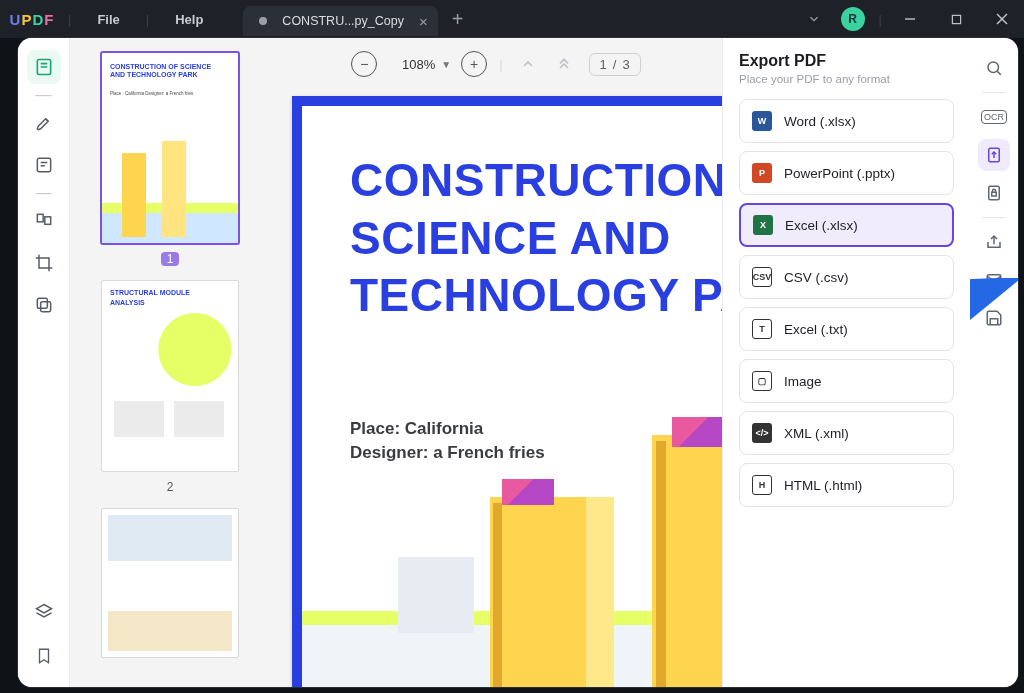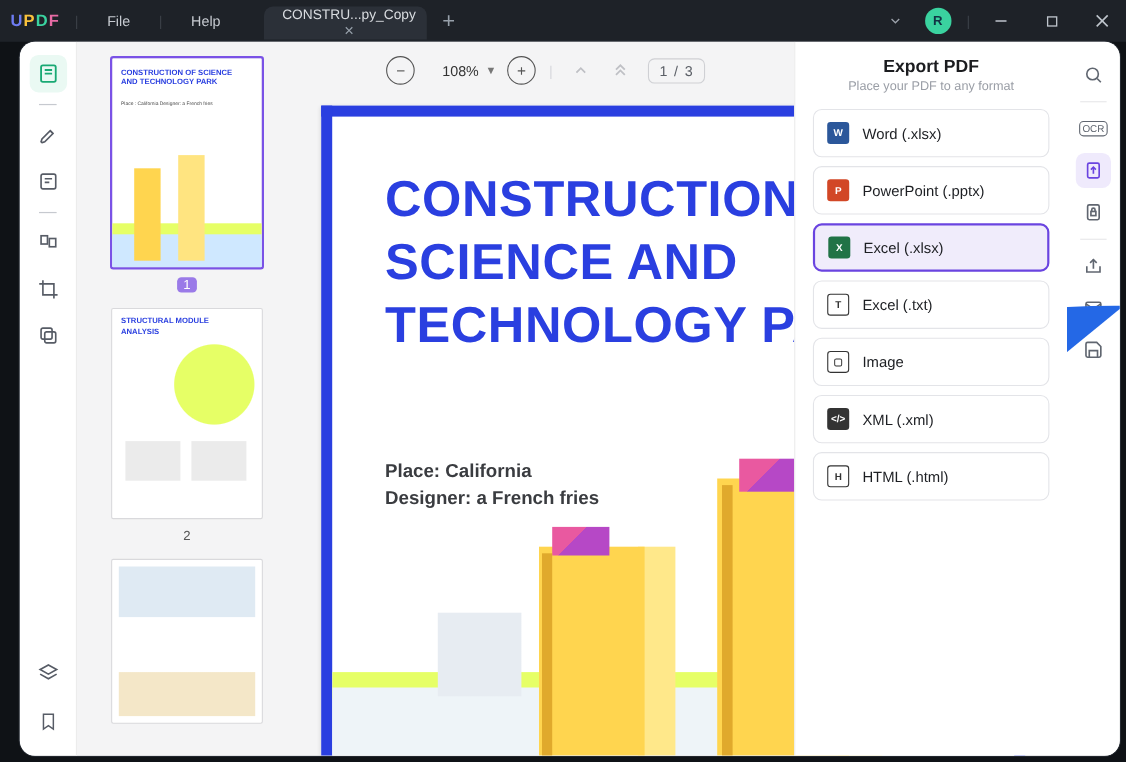--- a/index.html
+++ b/index.html
@@ -4,27 +4,26 @@
 <style>
   * { box-sizing: border-box; margin: 0; padding: 0; font-family: "Segoe UI", Arial, sans-serif; }
   html, body { width: 1024px; height: 693px; overflow: hidden; background: #0f1216; }
   .titlebar {
     height: 38px; background: #1e2228; display: flex; align-items: center;
     color: #c7cbd1; font-size: 13px; user-select: none;
   }
   .logo { width: 64px; display:flex; align-items:center; justify-content:center; font-weight:700; font-size:15px; letter-spacing:1px;}
   .logo .u{color:#6e7cf2;} .logo .p{color:#f9c23c;} .logo .d{color:#3ad29f;} .logo .f{color:#e66ba4;}
   .tb-sep{ color:#3a3f47; padding:0 4px;}
-  .menuitem { padding: 0 22px; cursor: pointer; }
+  .menuitem { padding: 0 22px; cursor: pointer; font-weight: bold; }
   .tab {
-    display:flex; align-items:center; gap:0;
+    display:flex; align-items:center; gap:15px;
     background:#2b3038; height:30px; margin-top:4px; margin-left:18px;
     padding:0 10px 0 16px; border-radius:8px 8px 0 0; font-size:12.5px; color:#d9dce0;
     max-width: 200px;
-    flex-direction: column;
   }
   .tab-save{ width:8px;height:8px;border-radius:50%;background:#9aa0a8;}
   .tab-x{ color:#97a0aa; cursor:pointer; font-size:15px;}
   .tab-add{ color:#97a0aa; font-size:20px; padding:0 14px; cursor:pointer;}
   .tb-right{ margin-left:auto; display:flex; align-items:center; gap:2px;}
   .chev{ color:#9ba1aa; padding:0 10px; cursor:pointer;}
   .avatar{ width:24px;height:24px;border-radius:50%;background:#3ad29f;color:#134; display:flex;align-items:center;justify-content:center;font-weight:700;font-size:12px;margin:0 8px;}
   .winbtn{ width:44px; height:38px; display:flex; align-items:center; justify-content:center; color:#bfc5cc; cursor:pointer;}
 
   .workspace{
@@ -101,21 +100,21 @@
       linear-gradient(#e6ff66,#e6ff66) 0 194px/100% 24px no-repeat;}
   .cityscape::before{content:"";position:absolute;inset:0;background:
       linear-gradient(90deg,transparent 0 4px,#e0a92c 4px 5px) 350px 24px/14px 246px repeat-x,
       linear-gradient(90deg,transparent 0 3px,#e0a92c 3px 4px) 188px 86px/12px 184px repeat-x;
       background-repeat:no-repeat,no-repeat;
       
   }
   .arrow{ position:absolute; top:240px; left:520px; width:230px; height:90px; z-index:5; pointer-events:none;}
 
   .rpanel{ width:248px; min-width:248px; background:#fff; border-left:1px solid #ececec;
-           padding:14px 16px 16px; position:relative; z-index:6;text-align:center;}
+           padding:14px 16px 16px; position:relative; z-index:6;}
   .rpanel h2{ font-size:16px; font-weight:700; color:#1b1c1f;}
   .rpanel .sub{ font-size:11.5px; color:#9a9ea6; margin:3px 0 14px;}
   .opt{ display:flex; align-items:center; gap:12px; height:44px;
         border:1px solid #e3e4e8; border-radius:8px; margin-bottom:8px;
         padding:0 12px; cursor:pointer; font-size:13.5px; color:#1d1f23; background:#fff;}
   .opt.sel{ border:2px solid #6a44e0; background:#f0ecfb;}
   .opt .ico{ width:20px;height:20px; border-radius:3px; display:flex;align-items:center;justify-content:center; font-size:9px; font-weight:700; color:#fff;}
   .ico.word{background:#2b579a;} .ico.ppt{background:#d24726;} .ico.xls{background:#217346;}
   .ico.csv{background:#fff;color:#333;border:1.5px solid #333;} .ico.rtf{background:#fff;color:#333;border:1.5px solid #333;}
   .ico.txt{background:#fff;color:#333;border:1.5px solid #333;} .ico.img{background:#fff;color:#333;border:1.5px solid #333;}
@@ -319,20 +318,24 @@
         </div>
         <div class="opt">
           <span class="ico ppt">P</span>
           <span>PowerPoint (.pptx)</span>
         </div>
         <div class="opt sel">
           <span class="ico xls">X</span>
           <span>Excel (.xlsx)</span>
         </div>
         <div class="opt">
+          <span class="ico csv">CSV</span>
+          <span>CSV (.csv)</span>
+        </div>
+        <div class="opt">
           <span class="ico txt">T</span>
           <span>Excel (.txt)</span>
         </div>
         <div class="opt">
           <span class="ico img">▢</span>
           <span>Image</span>
         </div>
         <div class="opt">
           <span class="ico xml">&lt;/&gt;</span>
           <span>XML (.xml)</span>

